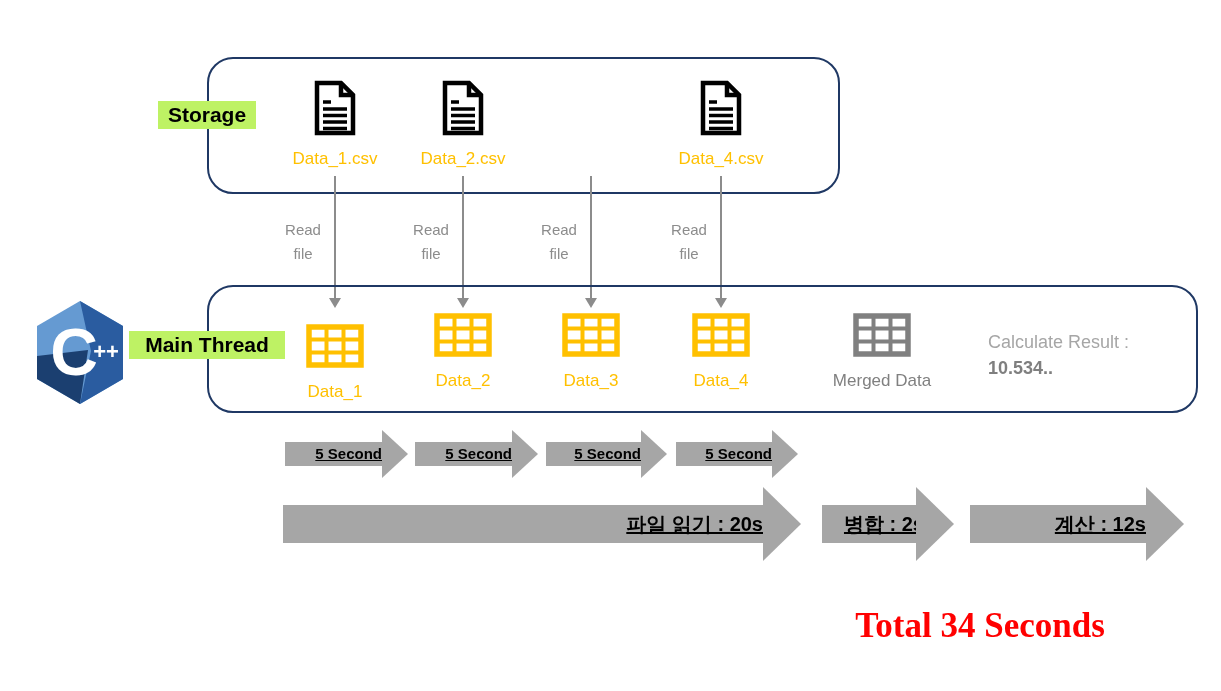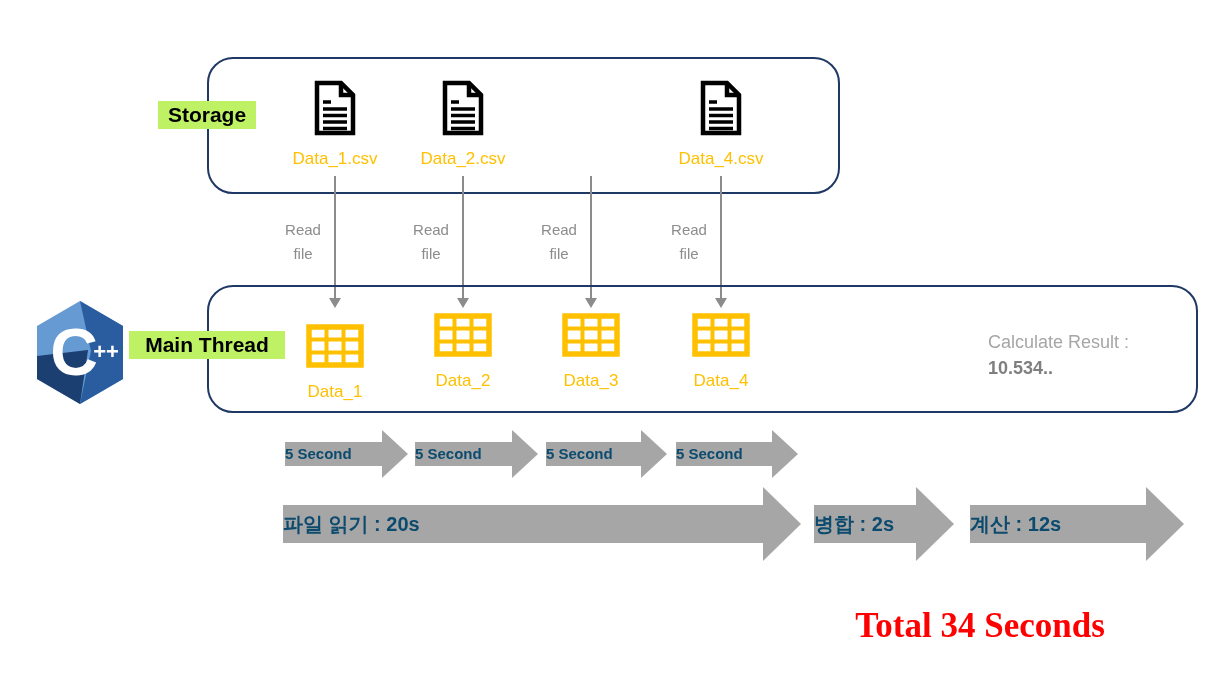--- a/index.html
+++ b/index.html
@@ -55,22 +55,22 @@
   
   .calc-result {
     position:absolute; left:988px; top:329px; width:196px; text-align:left;
     font-size:18px; line-height:26px; color:#A6A6A6;
   }
   .calc-result .value { font-weight:bold; color:#7F7F7F; }
 
   
   .t-arrow { position:absolute; }
   .t-arrow .a-body {
-    position:absolute; left:0; background:#A6A6A6; color:#0c4a6e;
-    font-weight:bold; text-align:left; white-space:nowrap;
+    position:absolute; left:0; background:#A6A6A6; color:#000000;
+    font-weight:bold; text-align:right; white-space:nowrap;text-decoration:underline;
   }
   .t-arrow .a-head { position:absolute; width:0; height:0; }
   .row1 { top:430px; height:48px; }
   .row1 .a-body { top:12px; height:24px; line-height:24px; font-size:15px; }
   .row1 .a-head {
     top:0;
     border-top:24px solid transparent; border-bottom:24px solid transparent;
     border-left:26px solid #A6A6A6;
   }
   .row2 { top:487px; height:74px; }
@@ -226,20 +226,32 @@
         <rect x="3" y="3" width="52" height="38" fill="#ffffff" stroke="#FFC000" stroke-width="5.5"></rect>
         <line x1="20.5" y1="3" x2="20.5" y2="41" stroke="#FFC000" stroke-width="4"></line>
         <line x1="37.5" y1="3" x2="37.5" y2="41" stroke="#FFC000" stroke-width="4"></line>
         <line x1="3" y1="15.5" x2="55" y2="15.5" stroke="#FFC000" stroke-width="4"></line>
         <line x1="3" y1="28.5" x2="55" y2="28.5" stroke="#FFC000" stroke-width="4"></line>
       </svg>
     </span>
     <span class="label">Data_4</span>
   </div>
 
+  <div class="table-item gray" style="left:820px; top:313px;">
+    <span class="icon-wrap">
+      <svg width="58" height="44" viewBox="0 0 58 44">
+        <rect x="3" y="3" width="52" height="38" fill="#ffffff" stroke="#808080" stroke-width="5.5"></rect>
+        <line x1="20.5" y1="3" x2="20.5" y2="41" stroke="#808080" stroke-width="4"></line>
+        <line x1="37.5" y1="3" x2="37.5" y2="41" stroke="#808080" stroke-width="4"></line>
+        <line x1="3" y1="15.5" x2="55" y2="15.5" stroke="#808080" stroke-width="4"></line>
+        <line x1="3" y1="28.5" x2="55" y2="28.5" stroke="#808080" stroke-width="4"></line>
+      </svg>
+    </span>
+    <span class="label">Merged Data</span>
+  </div>
 
   <div class="calc-result">
     <span>Calculate Result :</span><br>
     <span class="value">10.534..</span>
   </div>
 
   <div class="t-arrow row1" style="left:285px;">
     <div class="a-body" style="width:97px;">5 Second</div>
     <div class="a-head" style="left:97px;"></div>
   </div>
@@ -254,21 +266,21 @@
   <div class="t-arrow row1" style="left:676px;">
     <div class="a-body" style="width:96px;">5 Second</div>
     <div class="a-head" style="left:96px;"></div>
   </div>
 
   <div class="t-arrow row2" style="left:283px;">
     <div class="a-body" style="width:480px;">파일 읽기 : 20s</div>
     <div class="a-head" style="left:480px;"></div>
   </div>
   <div class="t-arrow row2" style="left:814px;">
-    <div class="a-body" style="width:102px;">병합 : 2s</div>
+    <div class="a-body" style="width:102px;margin-left:8px;">병합 : 2s</div>
     <div class="a-head" style="left:102px;"></div>
   </div>
   <div class="t-arrow row2" style="left:970px;">
     <div class="a-body" style="width:176px;">계산 : 12s</div>
     <div class="a-head" style="left:176px;"></div>
   </div>
 
   <div class="total-label">Total 34 Seconds</div>
 
 </div>

